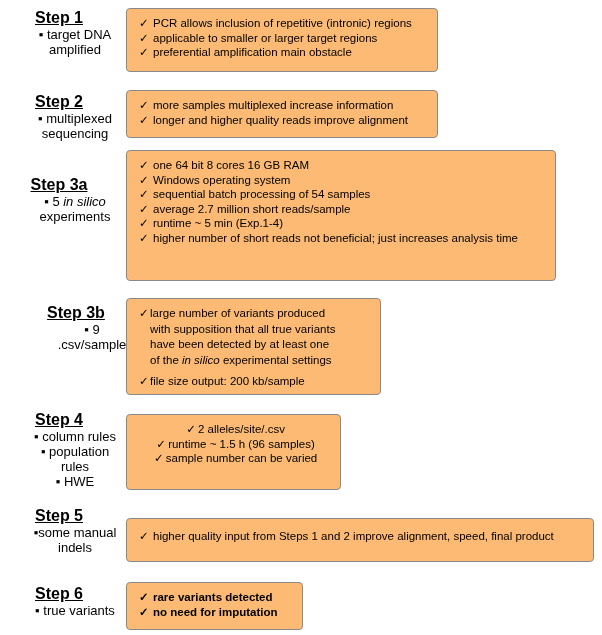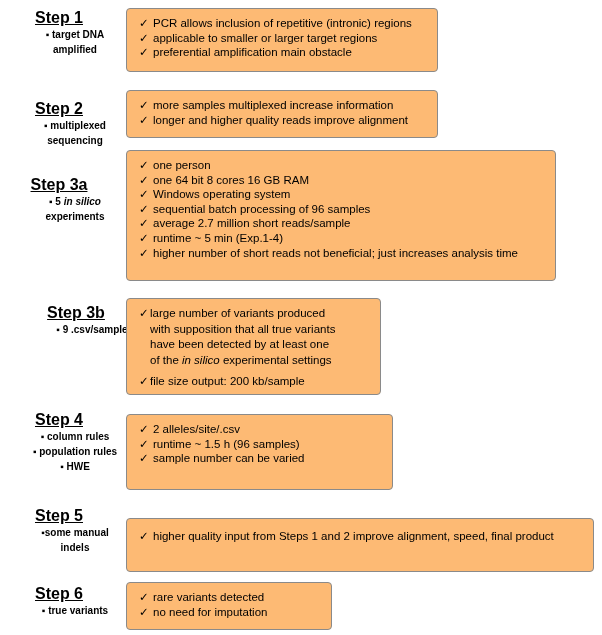--- a/index.html
+++ b/index.html
@@ -40,22 +40,22 @@
     font-size: 16px;
     font-weight: bold;
     text-decoration: underline;
     letter-spacing: 0px;
     display: block;
     margin-bottom: 2px;
     white-space: nowrap;
   }
   .label-sub {
     display: block;
-    font-size: 10px;
-    font-weight: bold;
+    font-size: 13px;
+    font-weight: normal;
     line-height: 15px;
     margin-left: 32px;
   }
   .label-sub i {
     font-style: italic;
   }
   .box {
     position: absolute;
     box-sizing: border-box;
     border: 1px solid #8a8a8a;
@@ -105,42 +105,41 @@
       <span class="label-sub">amplified</span>
     </div>
     <div class="box" style="left:126px; top:0px; width:312px; height:64px;">
       <span class="bullet-line"><span class="tick">✓</span><span>PCR allows inclusion of repetitive (intronic) regions</span></span>
       <span class="bullet-line"><span class="tick">✓</span><span>applicable to smaller or larger target regions</span></span>
       <span class="bullet-line"><span class="tick">✓</span><span>preferential amplification main obstacle</span></span>
     </div>
   </div>
 
   <div class="step-row" style="top:90px;">
-    <div class="label-col" style="top:11px;">
+    <div class="label-col" style="top:4px;">
       <span class="step-title">Step 2</span>
       <span class="label-sub">▪ multiplexed</span>
       <span class="label-sub">sequencing</span>
     </div>
     <div class="box" style="left:126px; top:0px; width:312px; height:48px;">
       <span class="bullet-line"><span class="tick">✓</span><span>more samples multiplexed increase information</span></span>
       <span class="bullet-line"><span class="tick">✓</span><span>longer and higher quality reads improve alignment</span></span>
     </div>
   </div>
 
   <div class="step-row" style="top:150px;">
     <div class="label-col" style="top:27px;">
       <span class="step-title">Step 3a</span>
       <span class="label-sub">▪ 5 <i>in silico</i></span>
       <span class="label-sub">experiments</span>
     </div>
     <div class="box" style="left:126px; top:0px; width:430px; height:131px;">
-      <span class="bullet-line"><span class="tick">✓</span><span>one person</span></span>
       <span class="bullet-line"><span class="tick">✓</span><span>one 64 bit 8 cores 16 GB RAM</span></span>
       <span class="bullet-line"><span class="tick">✓</span><span>Windows operating system</span></span>
-      <span class="bullet-line"><span class="tick">✓</span><span>sequential batch processing of 96 samples</span></span>
+      <span class="bullet-line"><span class="tick">✓</span><span>sequential batch processing of 54 samples</span></span>
       <span class="bullet-line"><span class="tick">✓</span><span>average 2.7 million short reads/sample</span></span>
       <span class="bullet-line"><span class="tick">✓</span><span>runtime ~ 5 min (Exp.1-4)</span></span>
       <span class="bullet-line"><span class="tick">✓</span><span>higher number of short reads not beneficial; just increases analysis time</span></span>
     </div>
   </div>
 
   <div class="step-row" style="top:298px;">
     <div class="label-col" style="top:7px;padding-left:17px;">
       <span class="step-title">Step 3b</span>
       <span class="label-sub">▪ 9 .csv/sample</span>
@@ -157,42 +156,42 @@
     </div>
   </div>
 
   <div class="step-row" style="top:412px;">
     <div class="label-col" style="top:0px;">
       <span class="step-title">Step 4</span>
       <span class="label-sub">▪ column rules</span>
       <span class="label-sub">▪ population rules</span>
       <span class="label-sub">▪ HWE</span>
     </div>
-    <div class="box" style="left:126px; top:2px; width:267px; height:76px;">
+    <div class="box" style="left:126px; top:2px; width:215px; height:76px;text-align:center;">
       <span class="bullet-line"><span class="tick">✓</span><span>2 alleles/site/.csv</span></span>
       <span class="bullet-line"><span class="tick">✓</span><span>runtime ~ 1.5 h (96 samples)</span></span>
       <span class="bullet-line"><span class="tick">✓</span><span>sample number can be varied</span></span>
     </div>
   </div>
 
   <div class="step-row" style="top:508px;">
     <div class="label-col" style="top:0px;">
       <span class="step-title">Step 5</span>
       <span class="label-sub">▪some manual</span>
       <span class="label-sub">indels</span>
     </div>
-    <div class="box" style="left:126px; top:10px; width:468px; height:54px; padding-top:10px;">
+    <div class="box" style="left:126px; top:10px; width:468px; height:44px; padding-top:10px;">
       <span class="bullet-line"><span class="tick">✓</span><span>higher quality input from Steps 1 and 2 improve alignment, speed, final product</span></span>
     </div>
   </div>
 
   <div class="step-row" style="top:582px;">
     <div class="label-col" style="top:4px;">
       <span class="step-title">Step 6</span>
       <span class="label-sub">▪ true variants</span>
     </div>
-    <div class="box" style="left:126px; top:0px; width:206px; height:48px;">
+    <div class="box" style="left:126px; top:0px; width:177px; height:48px;font-weight:bold;">
       <span class="bullet-line"><span class="tick">✓</span><span>rare variants detected</span></span>
       <span class="bullet-line"><span class="tick">✓</span><span>no need for imputation</span></span>
     </div>
   </div>
 
 </div>
 
 </body></html>

